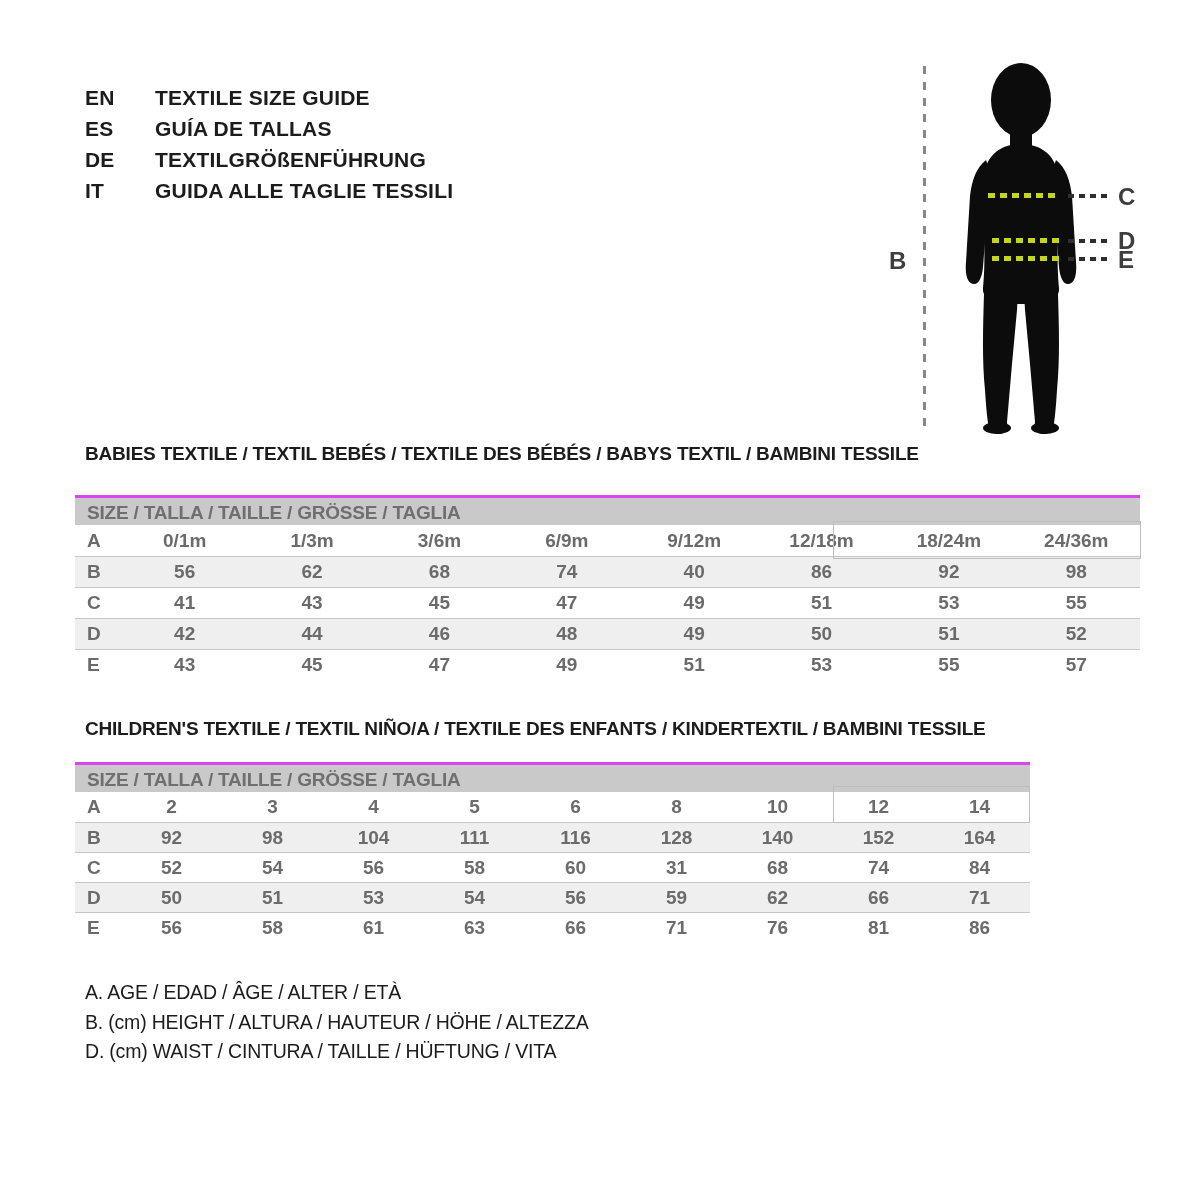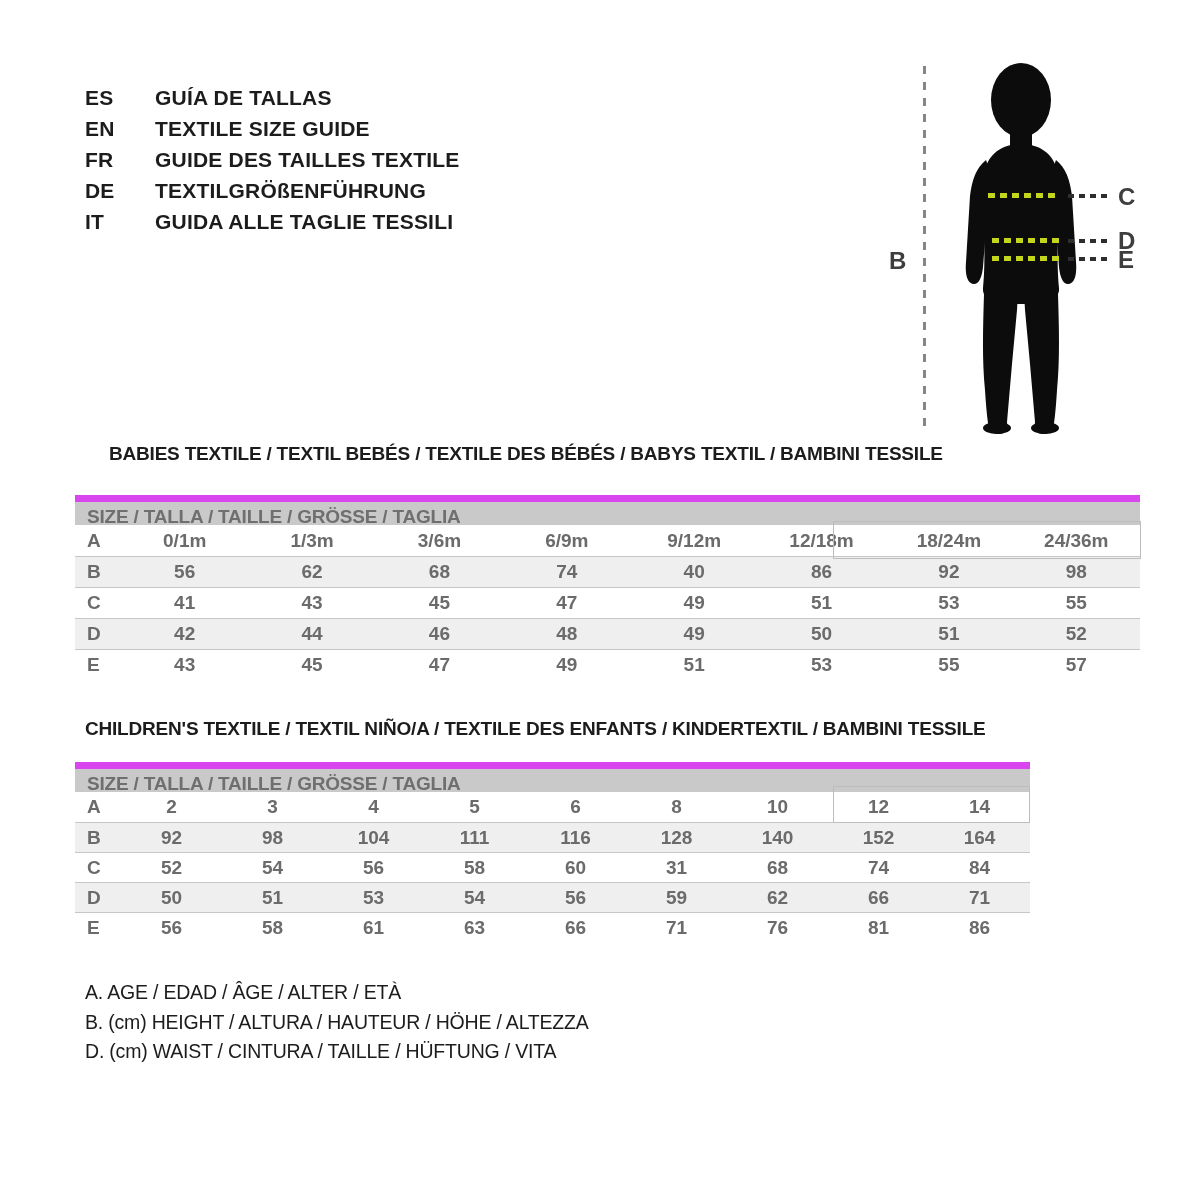--- a/index.html
+++ b/index.html
@@ -22,51 +22,47 @@
     background:repeating-linear-gradient(90deg,#c4d61b 0 7px,transparent 7px 12px);}
   .dotline-black{position:absolute;height:4px;
     background:repeating-linear-gradient(90deg,#2e2e2e 0 6px,transparent 6px 11px);}
   
   .section-title{position:absolute;left:85px;font-size:19px;font-weight:700;letter-spacing:-.2px;color:#1c1c1c;}
   
   .size-table{position:absolute;left:75px;box-sizing:border-box;}
   .thead{
     height:30px;line-height:30px;background:#c9c9c9;color:#6f6f6f;
     font-size:19px;font-weight:700;padding-left:12px;letter-spacing:-.2px;
-    border-top:7px solid #d946ef;box-sizing:border-box;
+    border-top:3px solid #d946ef;box-sizing:border-box;
   }
   .trow{display:grid;align-items:center;font-size:19px;font-weight:700;color:#6b6b6b;box-sizing:border-box;}
   .babies .trow{grid-template-columns:46px repeat(8,1fr);height:31px;}
   .children .trow{grid-template-columns:46px repeat(9,1fr);height:30px;}
   .trow + .trow{border-top:1px solid #c6c6c6;}
   .trow.alt{background:#efefef;}
   .cell{text-align:center;}
   .rlabel{text-align:left;padding-left:12px;}
   .hl-box{position:absolute;border:1px solid #bdbdbd;background:transparent;}
   
   .legend{position:absolute;left:85px;top:978px;}
   .legend-row{line-height:29.5px;font-size:19.5px;font-weight:400;letter-spacing:-.2px;}
 </style>
 </head>
 <body>
 
 <div class="canvas">
 
   <div class="lang-list">
     <div class="lang-row">
+      <span class="lang-code">EN</span>
+      <span>TEXTILE SIZE GUIDE</span>
+    </div>
+    <div class="lang-row">
       <span class="lang-code">ES</span>
       <span>GUÍA DE TALLAS</span>
-    </div>
-    <div class="lang-row">
-      <span class="lang-code">EN</span>
-      <span>TEXTILE SIZE GUIDE</span>
-    </div>
-    <div class="lang-row">
-      <span class="lang-code">FR</span>
-      <span>GUIDE DES TAILLES TEXTILE</span>
     </div>
     <div class="lang-row">
       <span class="lang-code">DE</span>
       <span>TEXTILGRÖßENFÜHRUNG</span>
     </div>
     <div class="lang-row">
       <span class="lang-code">IT</span>
       <span>GUIDA ALLE TAGLIE TESSILI</span>
     </div>
   </div>
@@ -99,21 +95,21 @@
   <div class="fig-label" style="left:1118px;top:185px;">C</div>
 
   <div class="dotline-green" style="left:992px;top:238px;width:68px;"></div>
   <div class="dotline-black" style="left:1068px;top:239px;width:42px;"></div>
   <div class="fig-label" style="left:1118px;top:229px;">D</div>
 
   <div class="dotline-green" style="left:992px;top:256px;width:70px;"></div>
   <div class="dotline-black" style="left:1068px;top:257px;width:42px;"></div>
   <div class="fig-label" style="left:1118px;top:248px;">E</div>
 
-  <div class="section-title" style="top:443px;margin-left:24px;">BABIES TEXTILE / TEXTIL BEBÉS / TEXTILE DES BÉBÉS / BABYS TEXTIL / BAMBINI TESSILE</div>
+  <div class="section-title" style="top:443px;">BABIES TEXTILE / TEXTIL BEBÉS / TEXTILE DES BÉBÉS / BABYS TEXTIL / BAMBINI TESSILE</div>
 
   <div class="size-table babies" style="top:495px;width:1065px;">
     <div class="thead">SIZE / TALLA / TAILLE / GRÖSSE / TAGLIA</div>
     <div class="trow">
       <div class="cell rlabel">A</div>
       <div class="cell">0/1m</div>
       <div class="cell">1/3m</div>
       <div class="cell">3/6m</div>
       <div class="cell">6/9m</div>
       <div class="cell">9/12m</div>

